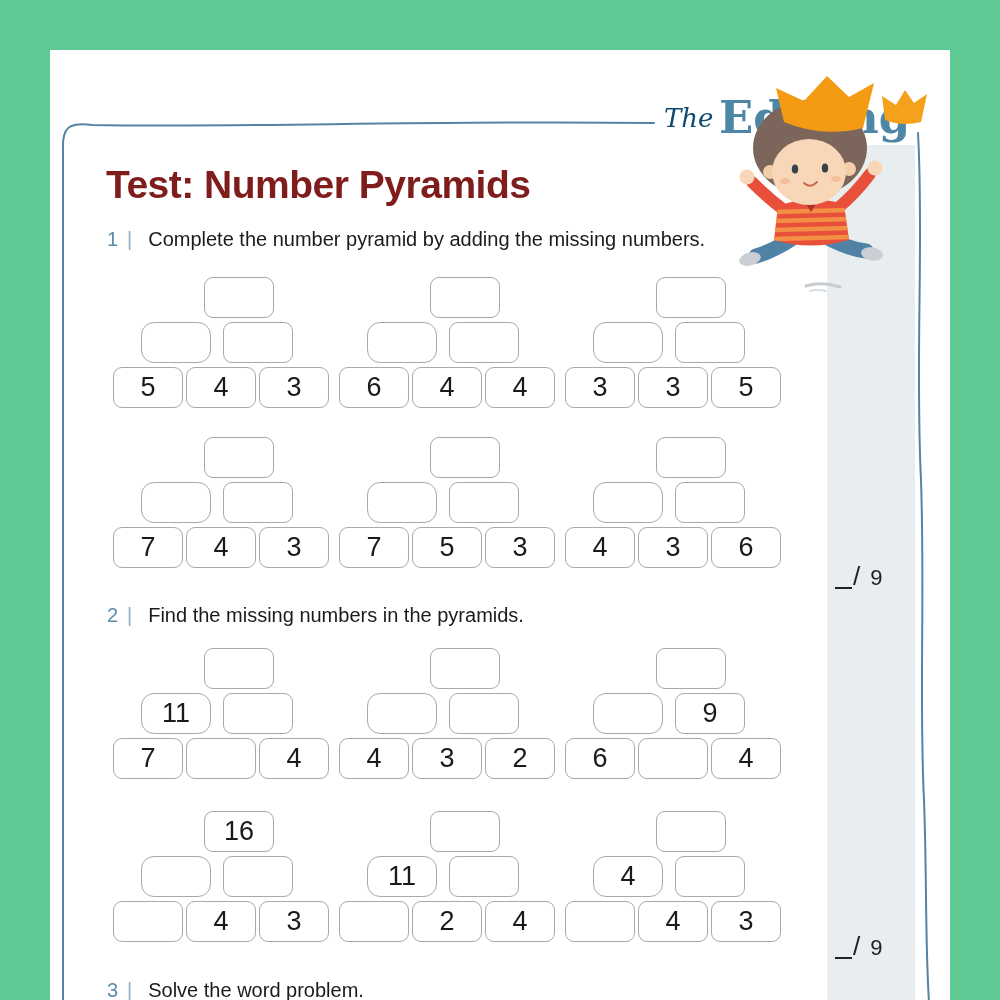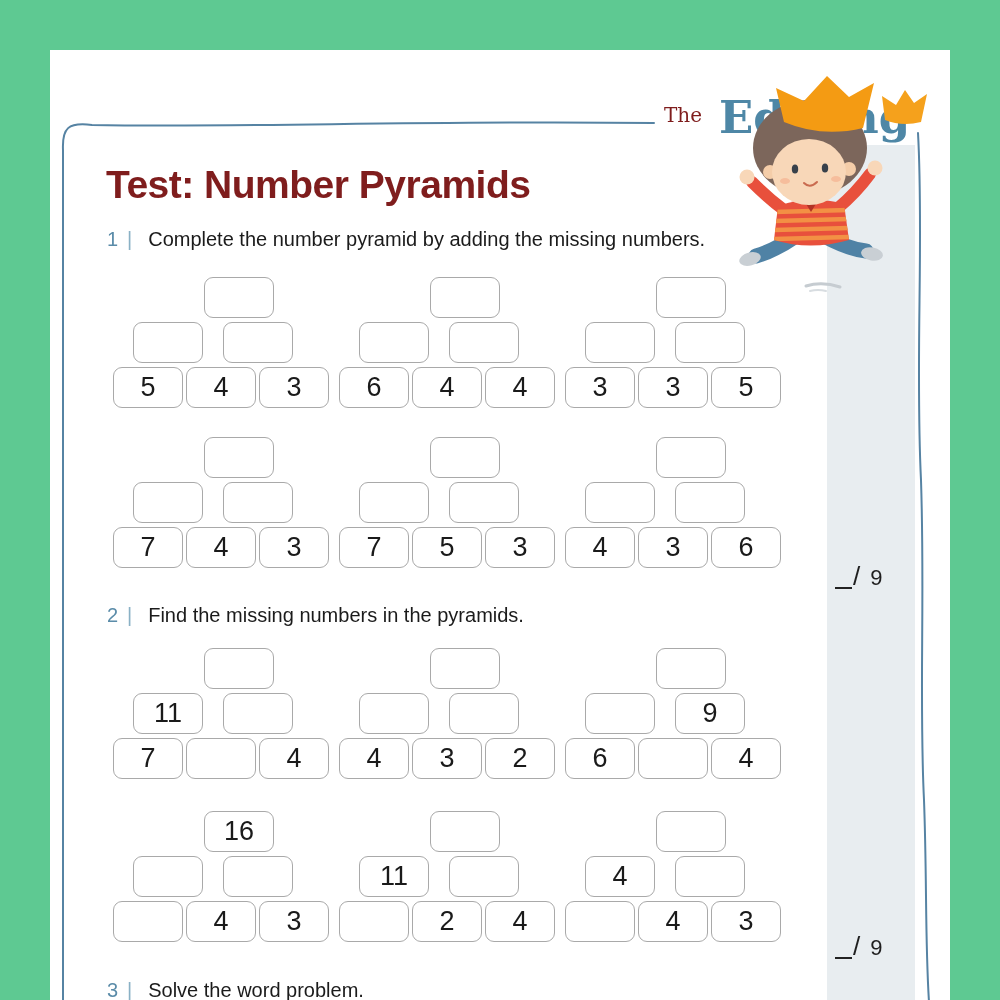--- a/index.html
+++ b/index.html
@@ -6,22 +6,22 @@
   html,body { background:#5ec992; }
   .stage {
     position:relative; width:1000px; height:1000px; overflow:hidden;
     background:#5ec992; font-family:"Liberation Sans", sans-serif;
   }
   .sheet { position:absolute; left:50px; top:50px; width:900px; height:950px; background:#ffffff; }
   .panel { position:absolute; left:827px; top:145px; width:88px; height:855px; background:#e8edf0; }
   .sketch { position:absolute; left:0; top:0; pointer-events:none; }
 
   .logo-the {
-    position:absolute; left:664px; top:103px; color:#7f1d1d;
-    font-family:"DejaVu Serif", serif; font-size:20px;
+    position:absolute; left:664px; top:103px; color:#0c4a6e;
+    font-family:"DejaVu Serif", serif; font-style:italic; font-size:26px;
   }
   .logo-part {
     position:absolute; top:91px; color:#4e87a6;
     font-family:"DejaVu Serif", serif; font-weight:bold; font-size:45px;
   }
   .logo-left { left:719px; }
   .logo-right { left:846px; }
   .mascot { position:absolute; left:700px; top:60px; }
 
   .title {
@@ -37,21 +37,21 @@
   .qhead-3 { top:979px; }
 
   .pyramid { position:absolute; width:216px; height:131px; }
   .cell {
     position:absolute; width:70px; height:41px; background:#fff;
     border:1.3px solid #a9a9a9; border-radius:9px;
     display:flex; align-items:center; justify-content:center;
     font-size:27px; color:#1a1a1a;
   }
   .t  { left:73px;  top:0;margin-left:18px; }
-  .m0 { left:20px;  top:45px; }
+  .m0 { left:28px;  top:45px;border-radius:13px; }
   .m1 { left:110px; top:45px; }
   .b0 { left:0;     top:90px; }
   .b1 { left:73px;  top:90px; }
   .b2 { left:146px; top:90px; }
 
   .r1 { top:277px; } .r2 { top:437px; } .r3 { top:648px; } .r4 { top:811px; }
   .c1 { left:113px; } .c2 { left:339px; } .c3 { left:565px; }
 
   .score { position:absolute; left:835px; display:flex; align-items:flex-end; color:#1f1f1f; }
   .score-1 { top:564px; }

